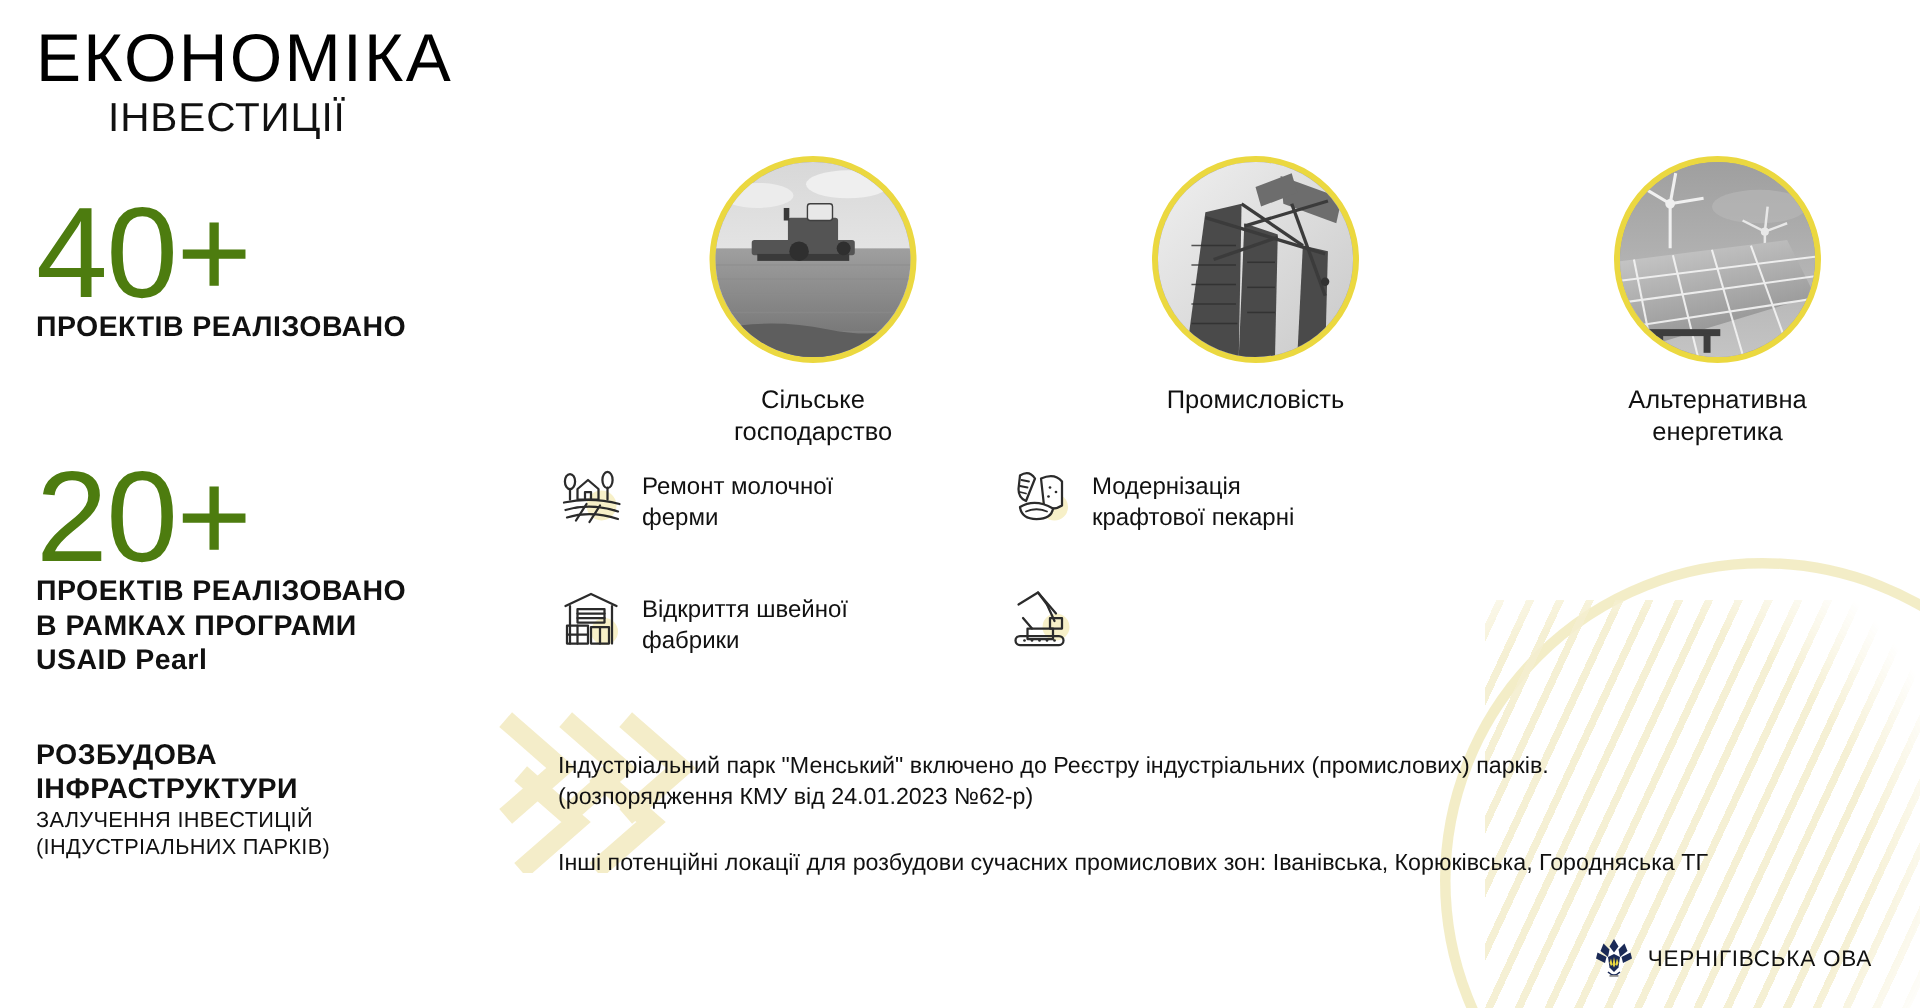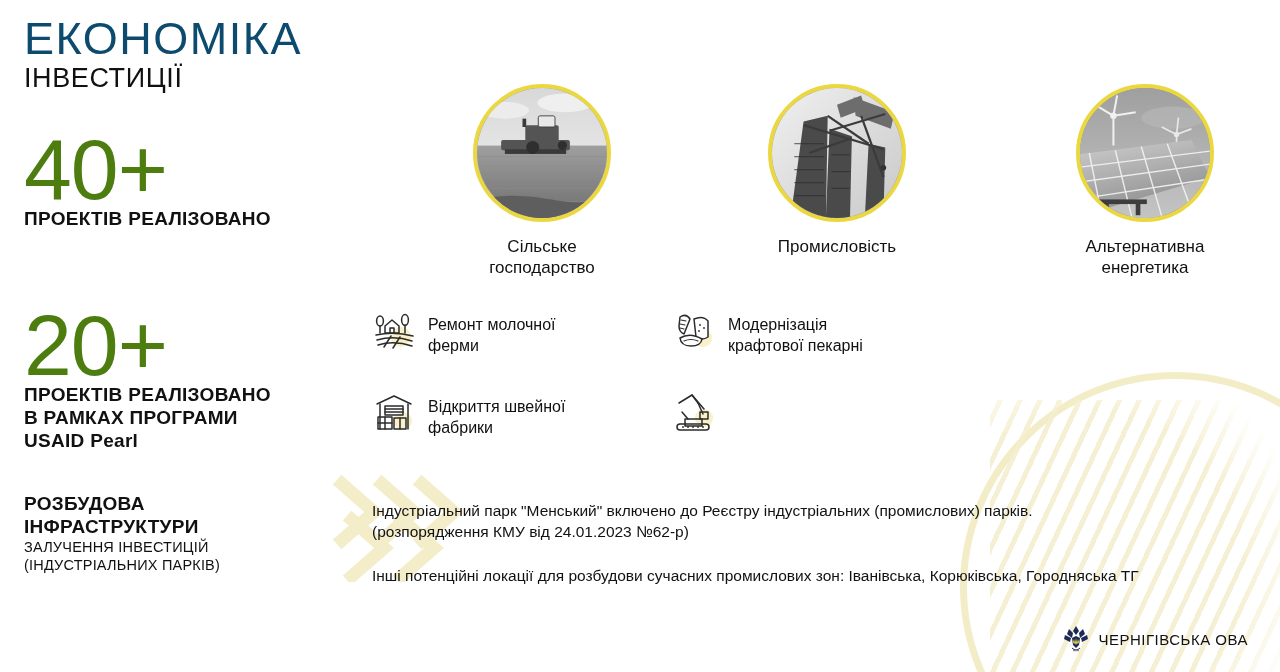--- a/index.html
+++ b/index.html
@@ -31,25 +31,25 @@
   #deco-chevrons {
     left:330px; top:472px; width:140px; height:110px;
     opacity:.85;
   }
   #deco-chevrons svg { display:block; }
 
   
   #header { position:absolute; left:24px; top:16px; }
   #slide-title {
     font-size:45px; font-weight:400; letter-spacing:1.5px;
-    line-height:1.02; color:#0c4a6e;
+    line-height:1.02; color:#000000;
   }
   #slide-subtitle {
     font-size:27px; font-weight:300; letter-spacing:.6px;
-    line-height:1.05; color:#111; margin-top:2px;
+    line-height:1.05; color:#111; margin-top:2px;margin-left:48px;
   }
 
   
   .stat { position:absolute; left:24px; }
   #stat-projects { top:136px; }
   #stat-usaid { top:312px; }
   .stat-number {
     font-size:86px; font-weight:400; line-height:.78;
     color:#4d7c0f; letter-spacing:-1px;
   }
@@ -63,21 +63,21 @@
   #infra-heading {
     font-size:19px; font-weight:700; line-height:1.22;
     letter-spacing:.3px; color:#111; white-space:pre-line;
   }
   #infra-sub {
     margin-top:0; font-size:14.5px; font-weight:400;
     line-height:1.25; letter-spacing:.2px; color:#111; white-space:pre-line;
   }
 
   
-  #sectors { position:absolute; left:400px; top:84px; width:880px; height:190px; }
+  #sectors { position:absolute; left:400px; top:104px; width:880px; height:190px; }
   .sector { position:absolute; width:200px; text-align:center; }
   #sector-0 { left:42px; }
   #sector-1 { left:337px; }
   #sector-2 { left:645px; }
   .sector-photo {
     width:138px; height:138px; border-radius:50%;
     border:4px solid #ebd840; margin:0 auto;
     overflow:hidden; position:relative; background:#9a9a9a;
   }
   .sector-photo svg { display:block; width:100%; height:100%; }

